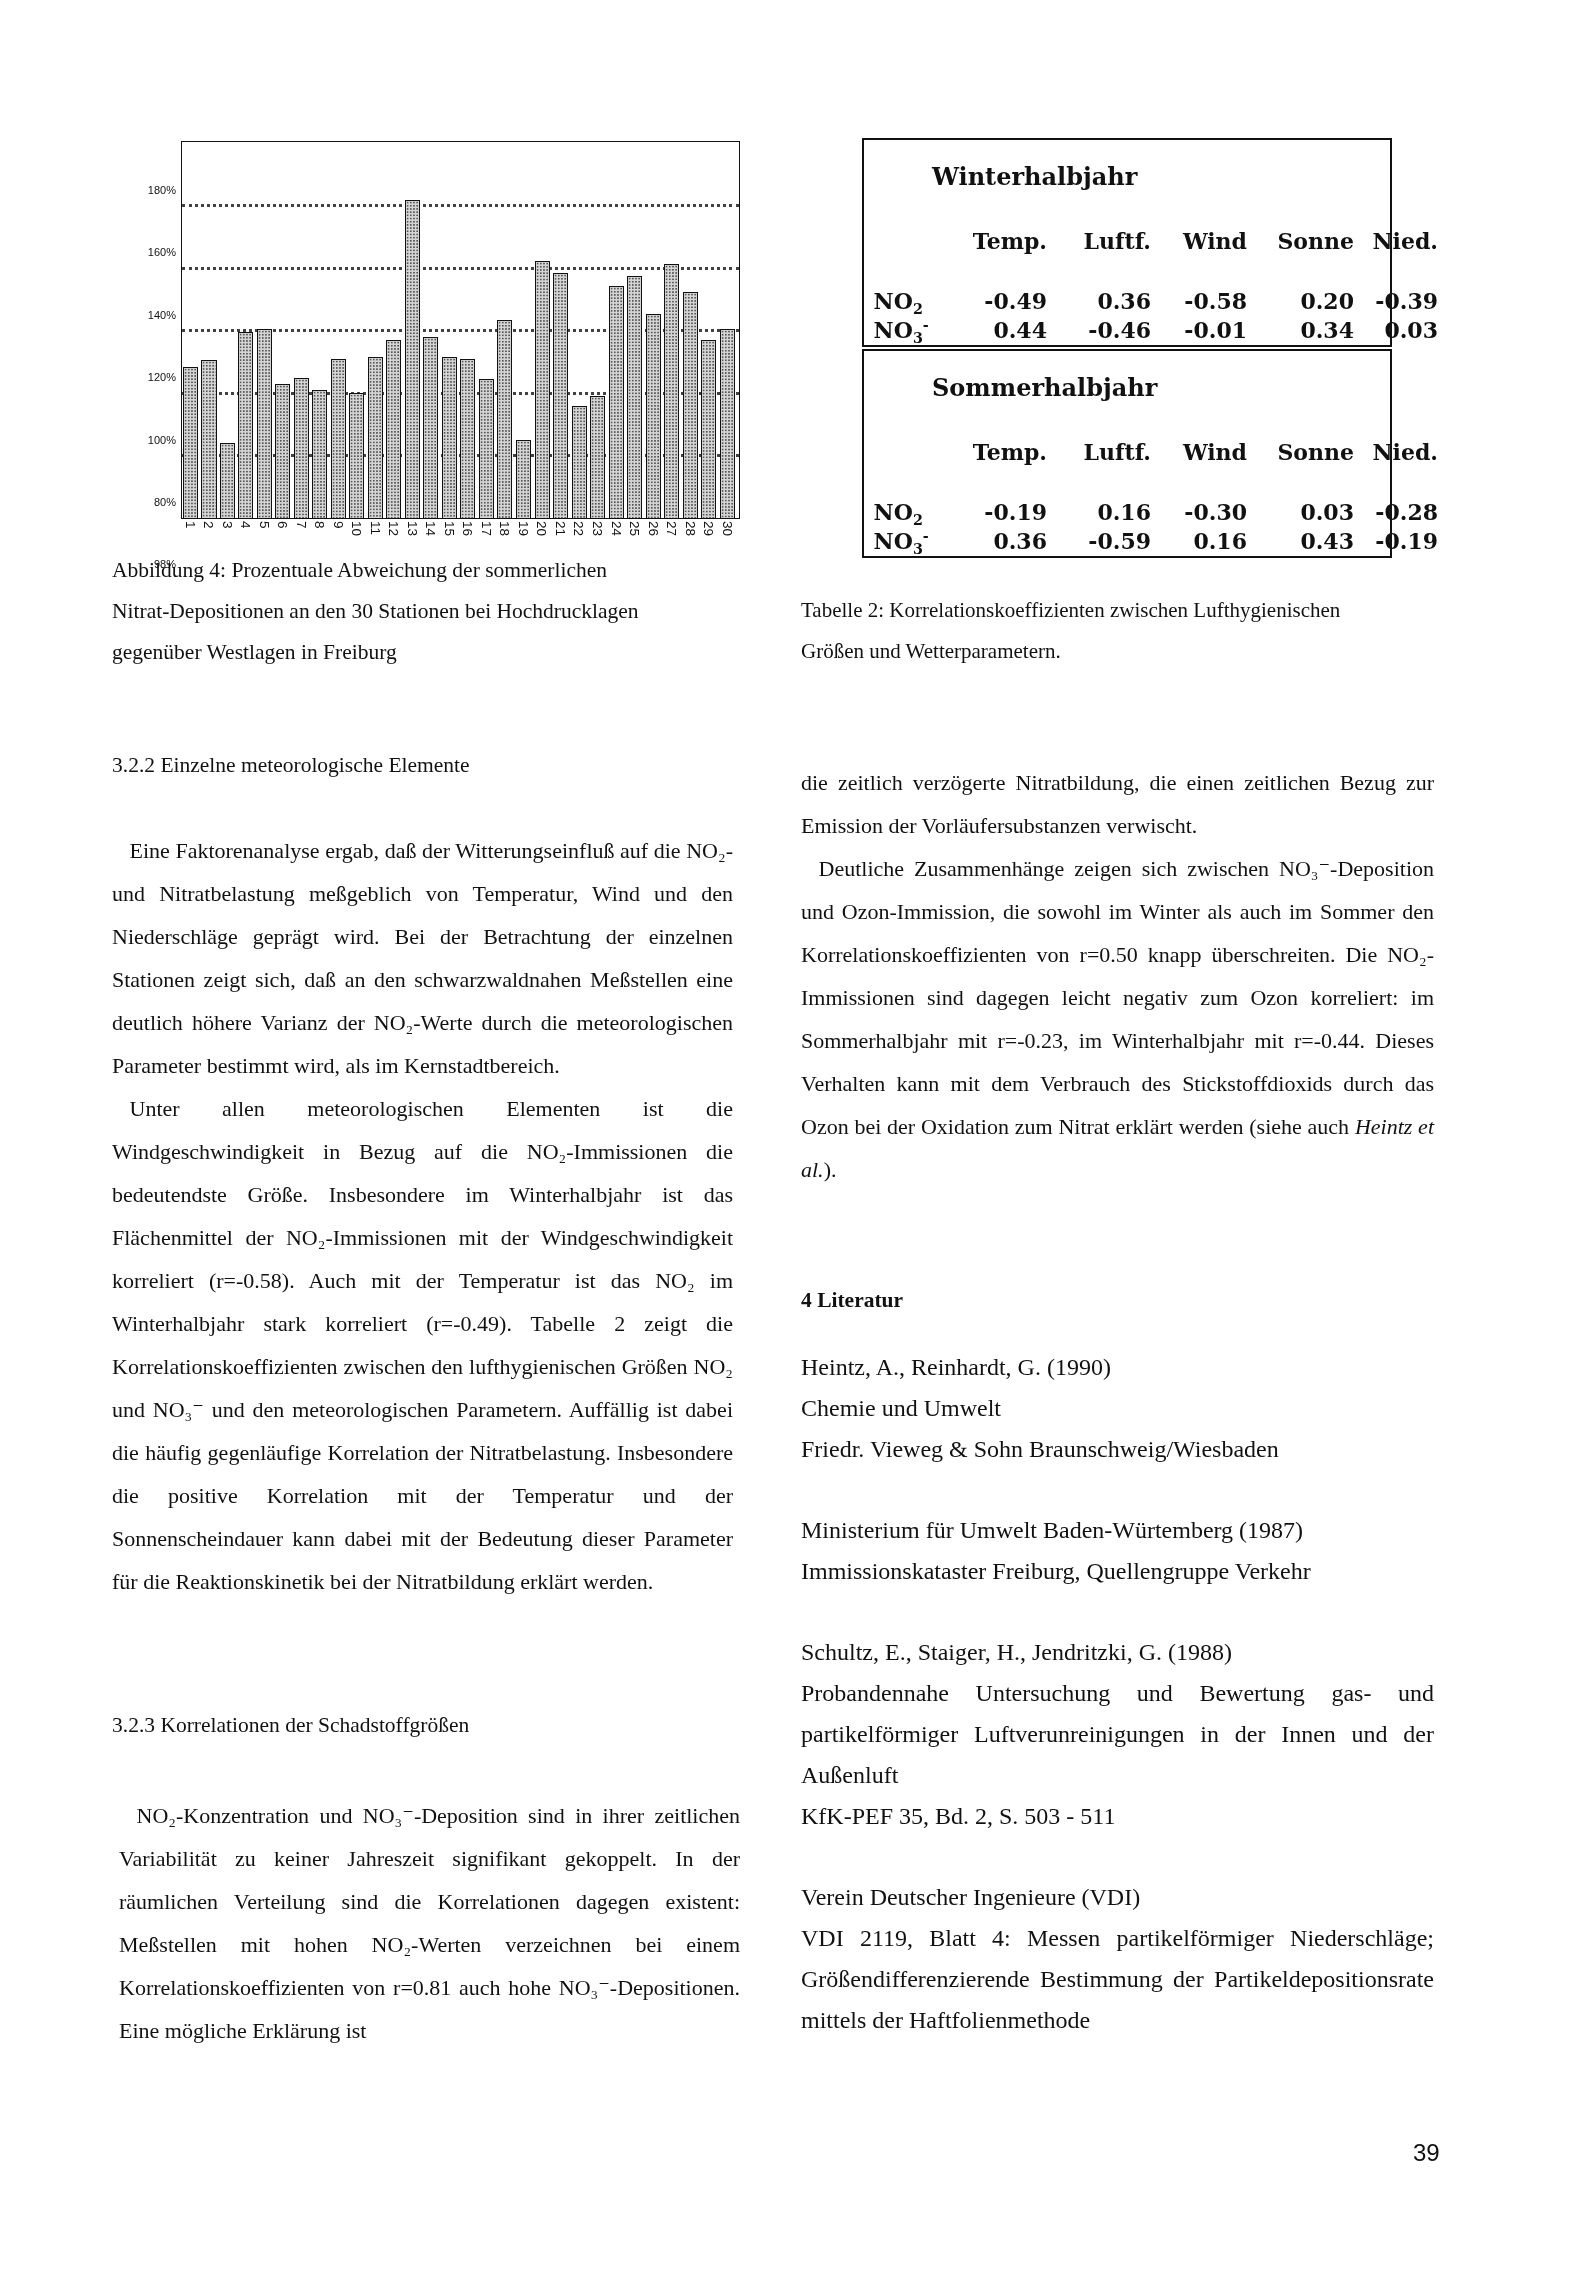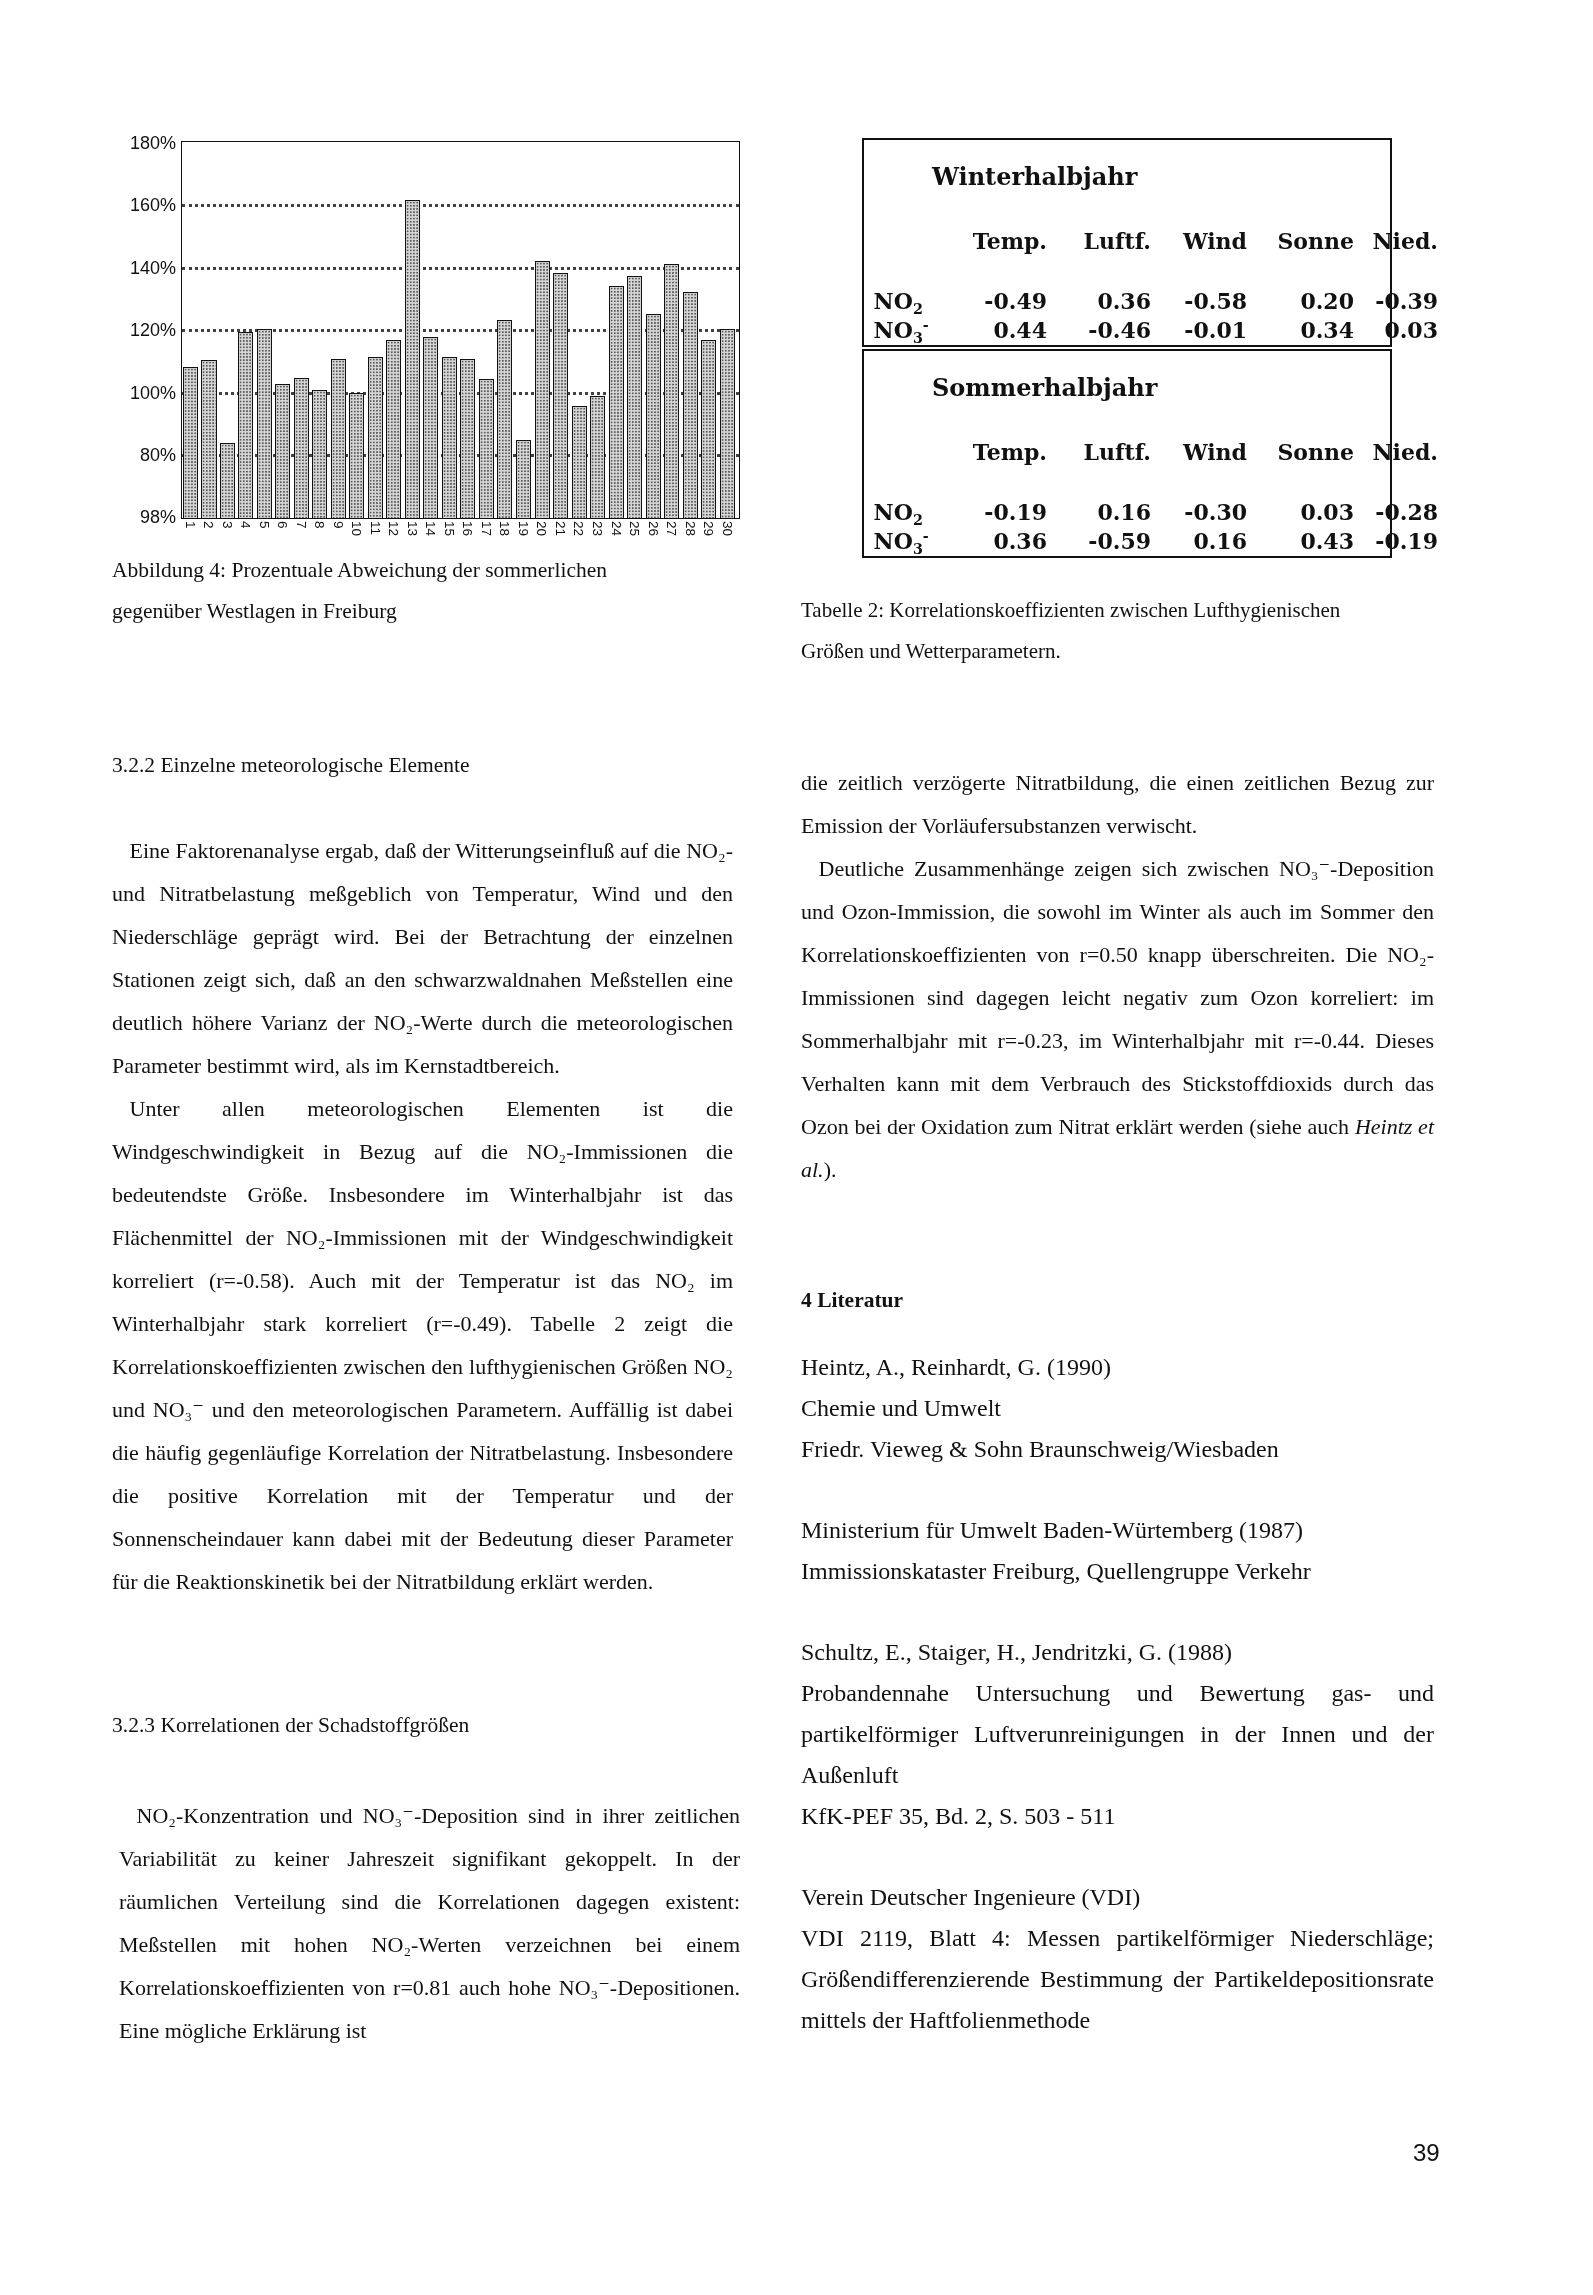--- a/index.html
+++ b/index.html
@@ -7,21 +7,21 @@
          font-family:"DejaVu Serif","Liberation Serif",serif; color:#111; }
   .abs { position:absolute; }
   .sans { font-family:"Liberation Sans","DejaVu Sans",sans-serif; }
   .serif { font-family:"Liberation Serif","DejaVu Serif",serif; }
 
   
   #chart { left:112px; top:127px; width:637px; height:430px; }
   #plot { position:absolute; left:69px; top:14.3px; width:559px; height:378px;
           border:1.6px solid #111; box-sizing:border-box; background:#fff; }
   .ytick { position:absolute; left:0; width:64px; text-align:right;
-           font-size:18px; transform:translateY(-50%); }
+           font-size:11px; transform:translateY(-50%);margin-top:47px; }
   .grid { position:absolute; left:0; right:0; height:0;
           border-top:3.2px dotted #222; opacity:0.85; }
   .bar { position:absolute; bottom:0; box-sizing:border-box;
          border:1.6px solid #111; border-bottom:none;
          background-color:#d4d4d4;
          background-image:radial-gradient(#555 0.7px, transparent 0.9px);
          background-size:3.2px 3.2px; }
   .xlab { position:absolute; font-size:13.5px; transform-origin:left top;
           transform:rotate(90deg); white-space:nowrap; }
 
@@ -123,20 +123,21 @@
       <div class="xlab" style="left: 549px; top: 394px;">26</div>
       <div class="xlab" style="left: 567px; top: 394px;">27</div>
       <div class="xlab" style="left: 586px; top: 394px;">28</div>
       <div class="xlab" style="left: 604px; top: 394px;">29</div>
       <div class="xlab" style="left: 623px; top: 394px;">30</div>
     </div>
 </div>
 
 <div class="abs caption serif" style="left:112px; top:550px; width:629px;">
   <div>Abbildung 4: Prozentuale Abweichung der sommerlichen</div>
+  <div>Nitrat-Depositionen an den 30 Stationen bei Hochdrucklagen</div>
   <div>gegenüber Westlagen in Freiburg</div>
 </div>
 
 <div id="table2">
     <div class="tbox" style="top: 138px; height: 209px;">
       <div class="title" style="top: 22px;">Winterhalbjahr</div>
       <div class="hdr" style="top: 88px;">
         <div class="cell" style="right: 343px;">Temp.</div>
         <div class="cell" style="right: 239px;">Luftf.</div>
         <div class="cell" style="right: 143px;">Wind</div>

